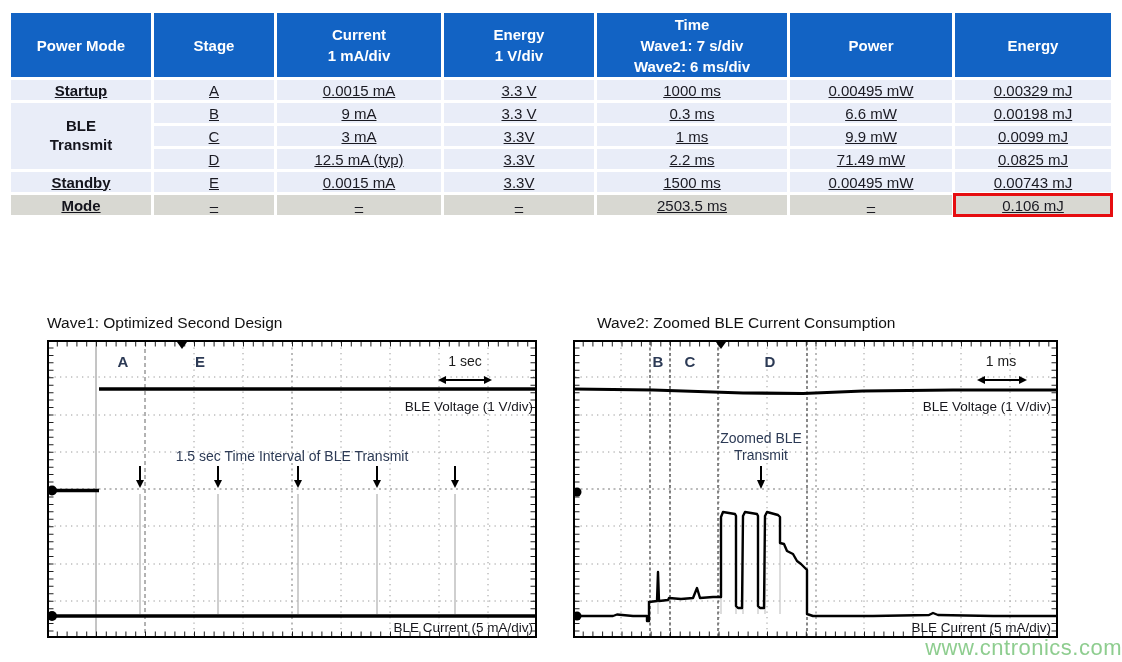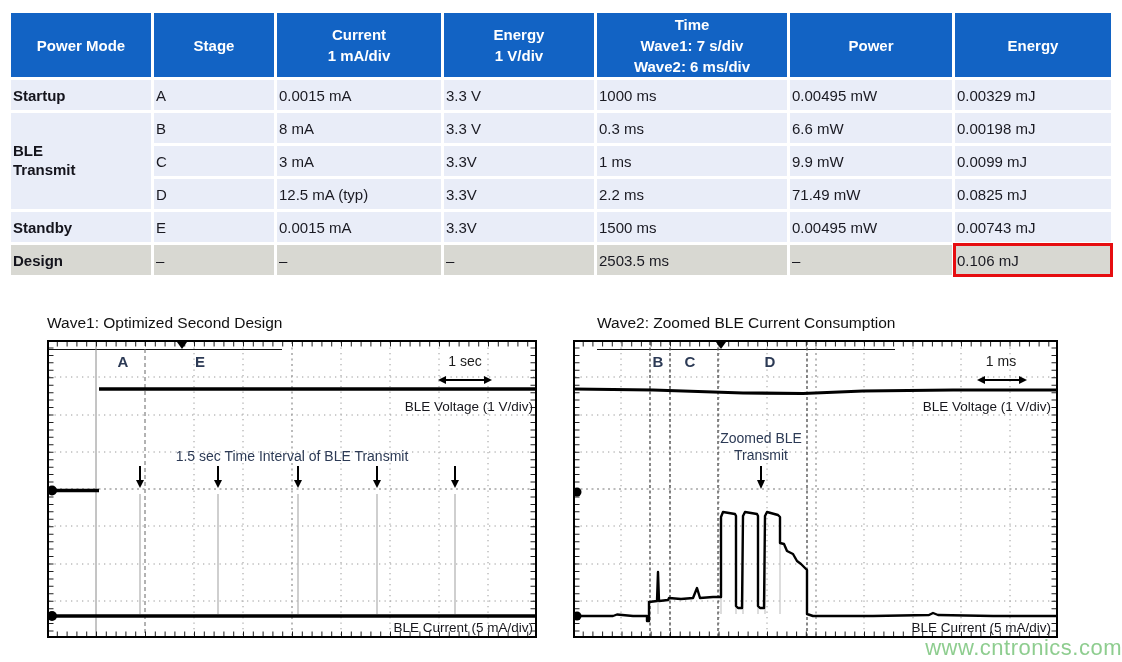--- a/index.html
+++ b/index.html
@@ -4,30 +4,30 @@
 <style>
   html,body{margin:0;padding:0;background:#fff;}
   #stage{position:relative;width:1122px;height:662px;background:#fff;overflow:hidden;
          font-family:"Liberation Sans",sans-serif;}
 
   
   table.ptable{position:absolute;left:8px;top:10px;width:1106px;
                border-collapse:separate;border-spacing:3px;table-layout:fixed;}
   .ptable th{background:#1263c4;color:#fff;font-weight:bold;font-size:15px;
              text-align:center;vertical-align:middle;height:64px;line-height:1.4;padding:0 2px;}
-  .ptable td{background:#e9edf8;color:#1a1a22;font-size:15px;
-             vertical-align:middle;height:30px;padding:0 2px;}
+  .ptable td{background:#e9edf8;color:#1a1a22;font-size:15px;text-align:center;
+             vertical-align:middle;height:20px;padding:0 2px;text-decoration:underline;}
   .ptable td.mode{font-weight:bold;color:#14141c;}
   .ptable td.mode .wrapnarrow{display:inline-block;max-width:70px;line-height:1.25;}
   .ptable tr.total td{background:#d8d8d2;}
   .ptable td.hl{outline:3px solid #e60d10;outline-offset:-1px;}
 
   
   .wtitle{position:absolute;top:314px;font-size:15.5px;color:#121212;
-          border-bottom:1.5px solid #121212;padding-bottom:17px;white-space:nowrap;}
+          border-bottom:1.5px solid #121212;padding-bottom:8px;white-space:nowrap;}
   .scope{position:absolute;top:340px;}
   svg text{font-family:"Liberation Sans",sans-serif;}
   .lbl{font-weight:bold;font-size:15px;fill:#2c3a55;}
   .ann{font-size:14px;fill:#2c3a55;}
   .tb{font-size:14px;fill:#1b1b1b;}
   .chlab{font-size:13.5px;fill:#17171d;}
 
   .watermark{position:absolute;top:629px;right:0px;font-size:22px;
              color:rgba(132,201,134,0.92);letter-spacing:0.5px;white-space:nowrap;margin-top:6px;}
 </style>
@@ -71,21 +71,21 @@
       <td>A</td>
       <td>0.0015 mA</td>
       <td>3.3 V</td>
       <td>1000 ms</td>
       <td>0.00495 mW</td>
       <td>0.00329 mJ</td>
     </tr>
     <tr>
       <td class="mode" rowspan="3"><span class="wrapnarrow">BLE Transmit</span></td>
       <td>B</td>
-      <td>8 mA</td>
+      <td>9 mA</td>
       <td>3.3 V</td>
       <td>0.3 ms</td>
       <td>6.6 mW</td>
       <td>0.00198 mJ</td>
     </tr>
     <tr>
       <td>C</td>
       <td>3 mA</td>
       <td>3.3V</td>
       <td>1 ms</td>
@@ -103,21 +103,21 @@
     <tr>
       <td class="mode">Standby</td>
       <td>E</td>
       <td>0.0015 mA</td>
       <td>3.3V</td>
       <td>1500 ms</td>
       <td>0.00495 mW</td>
       <td>0.00743 mJ</td>
     </tr>
     <tr class="total">
-      <td class="mode">Design</td>
+      <td class="mode">Mode</td>
       <td>–</td>
       <td>–</td>
       <td>–</td>
       <td>2503.5 ms</td>
       <td>–</td>
       <td class="hl">0.106 mJ</td>
     </tr>
   </tbody>
     </table>
 

